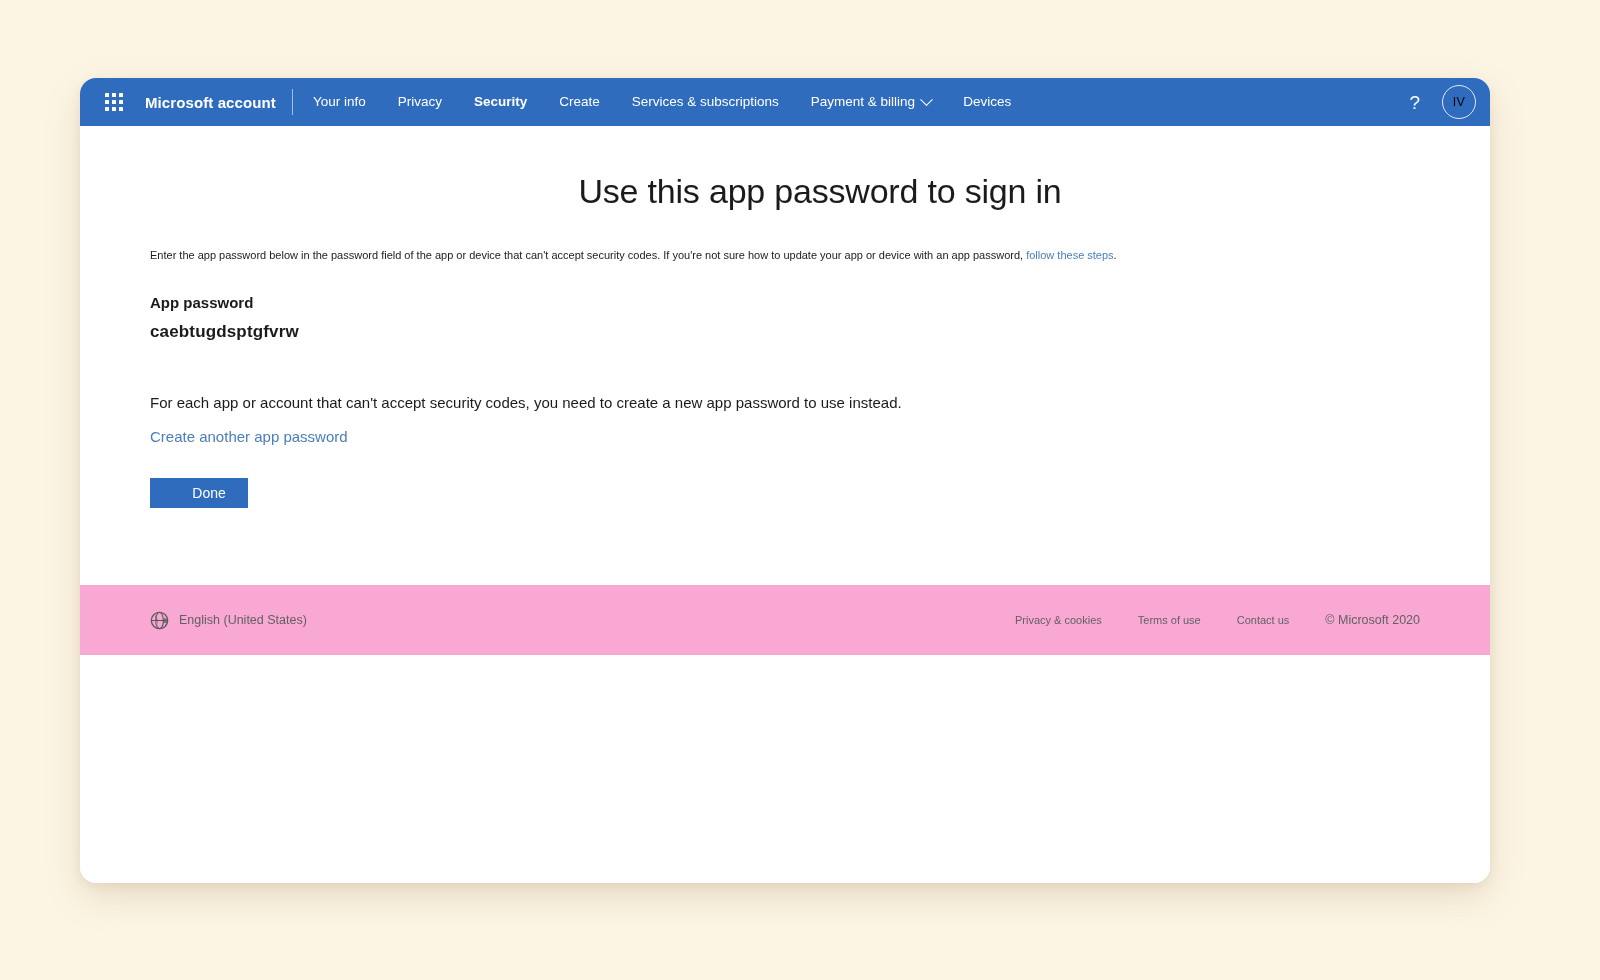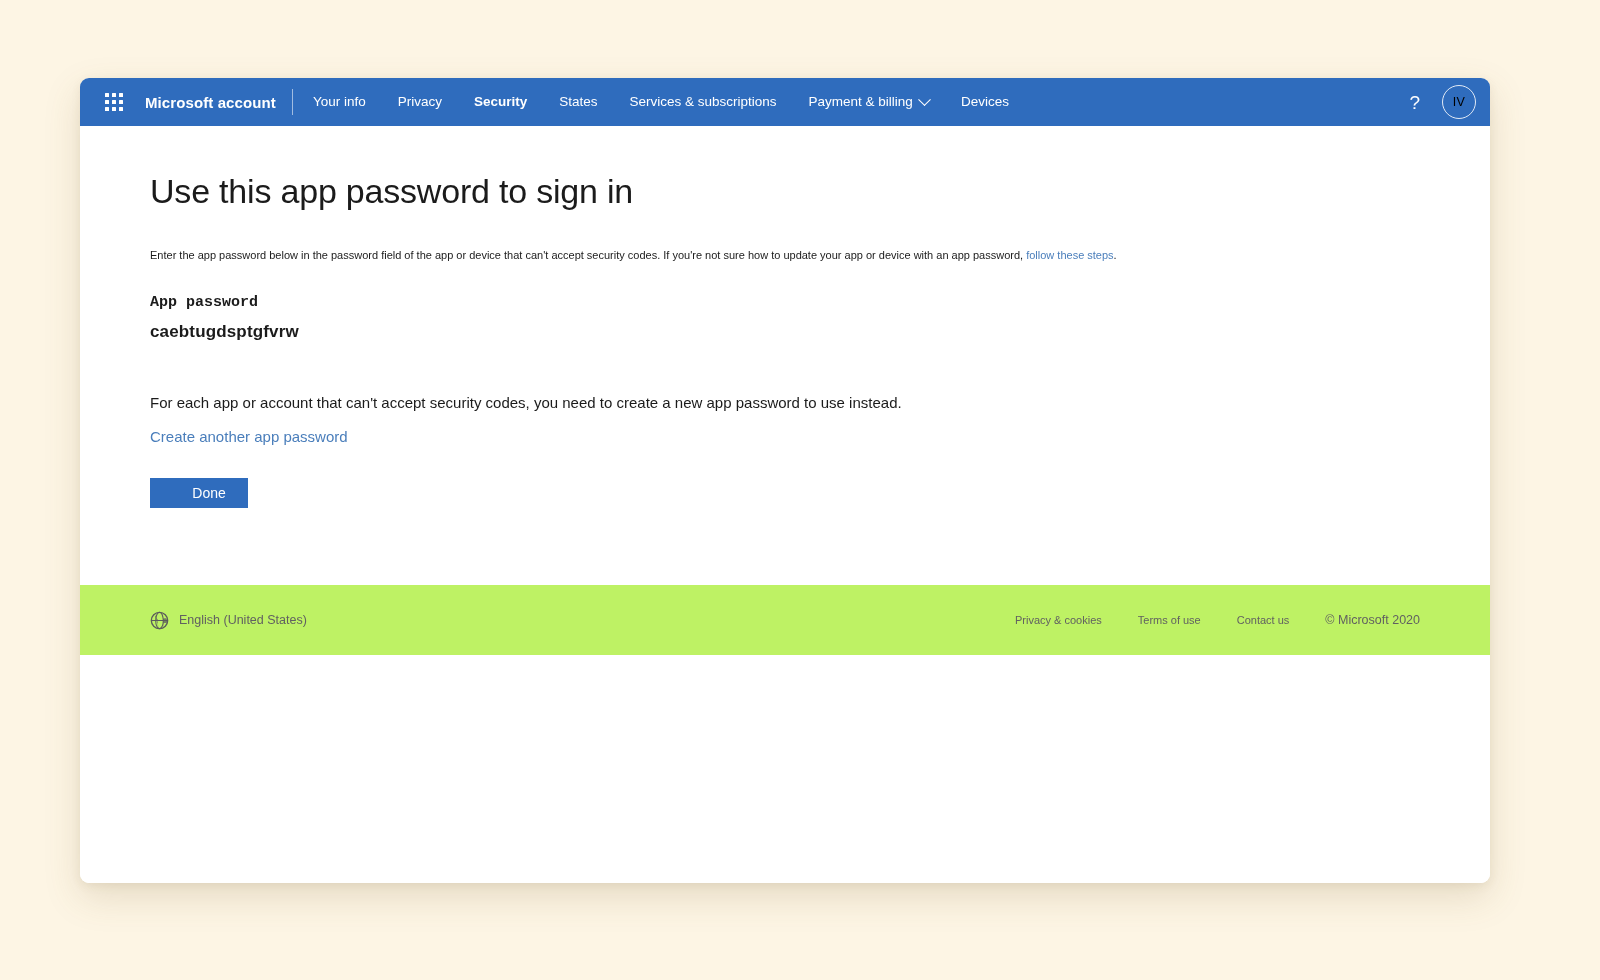--- a/index.html
+++ b/index.html
@@ -17,21 +17,21 @@
   }
 
   
   .page-card {
     position: absolute;
     left: 80px;
     top: 78px;
     width: 1410px;
     height: 805px;
     background: #ffffff;
-    border-radius: 9px;
+    border-radius: 16px;
     box-shadow: 0 14px 36px rgba(120, 95, 50, 0.17),
                 0 3px 10px rgba(120, 95, 50, 0.09);
     overflow: hidden;
   }
 
   
   .topnav {
     height: 48px;
     background: #2f6cbd;
     display: flex;
@@ -148,20 +148,21 @@
     height: 459px;
     position: relative;
   }
 
   .page-title {
     font-size: 34px;
     font-weight: 400;
     color: #1b1b1b;
     letter-spacing: -0.2px;
     padding-top: 46px;
+    text-align: center;
   }
 
   .intro {
     font-size: 11px;
     color: #1b1b1b;
     line-height: 1.42;
     margin-top: 37px;
     max-width: 1242px;
   }
 
@@ -169,21 +170,20 @@
     color: #4a7ebb;
     text-decoration: none;
     cursor: pointer;
   }
 
   .label-strong {
     font-size: 15px;
     font-weight: bold;
     color: #1b1b1b;
     margin-top: 30px;
-    font-family: Liberation Mono, monospace;
   }
 
   .password-value {
     font-size: 17px;
     font-weight: bold;
     color: #1b1b1b;
     margin-top: 11px;
     letter-spacing: 0.15px;
   }
 
@@ -215,21 +215,21 @@
     padding-left: 20px;
   }
 
   
   .footer {
     position: absolute;
     left: 0;
     top: 507px;
     width: 100%;
     height: 70px;
-    background: #bef264;
+    background: #f9a8d4;
     display: flex;
     align-items: center;
     padding: 0 70px 0 70px;
   }
 
   .footer-left {
     display: flex;
     align-items: center;
     gap: 10px;
     cursor: pointer;
@@ -297,21 +297,21 @@
       <div class="nav-item">
         <span>Your info</span>
       </div>
       <div class="nav-item">
         <span>Privacy</span>
       </div>
       <div class="nav-item active">
         <span>Security</span>
       </div>
       <div class="nav-item">
-        <span>States</span>
+        <span>Create</span>
       </div>
       <div class="nav-item">
         <span>Services &amp; subscriptions</span>
       </div>
       <div class="nav-item">
         <span>Payment &amp; billing</span>
         <span class="chev"></span>
       </div>
       <div class="nav-item">
         <span>Devices</span>

